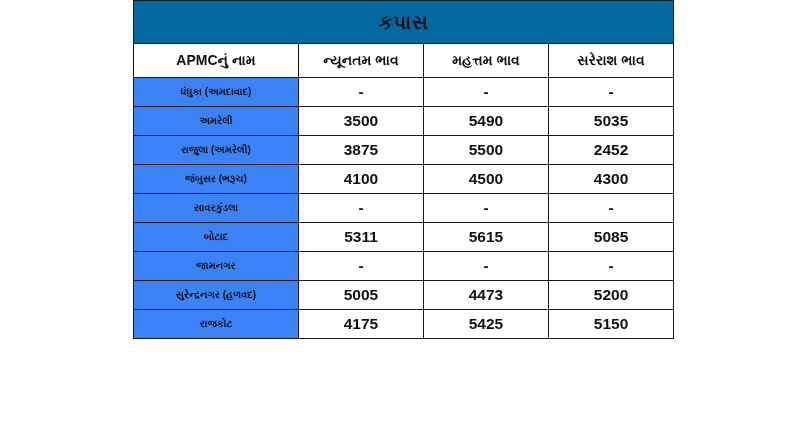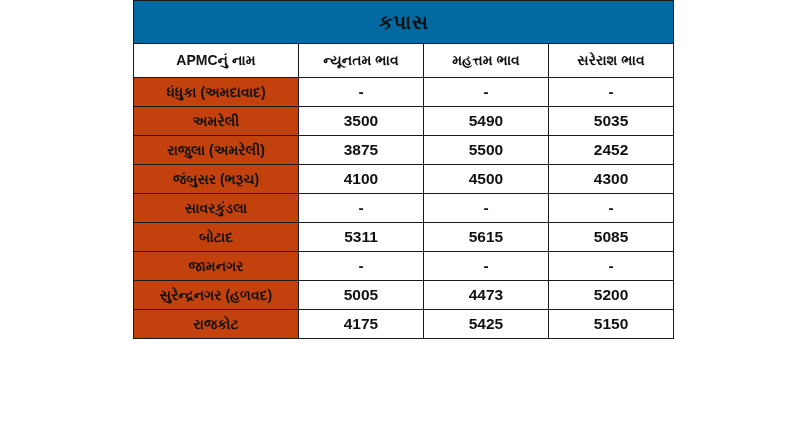--- a/index.html
+++ b/index.html
@@ -43,22 +43,22 @@
     font-size: 20px;
     height: 42px;
     letter-spacing: 0.5px;
   }
   .head-cell {
     background: #ffffff;
     font-size: 14px;
     height: 33px;
   }
   .name-cell {
-    background: #c2410c;
-    font-size: 14px;
+    background: #3b82f6;
+    font-size: 10px;
     height: 28px;
     text-align: left;
     padding-left: 6px;
     white-space: nowrap;
     overflow: hidden;
   }
   .val-cell {
     background: #ffffff;
     font-size: 15.5px;
     height: 28px;

